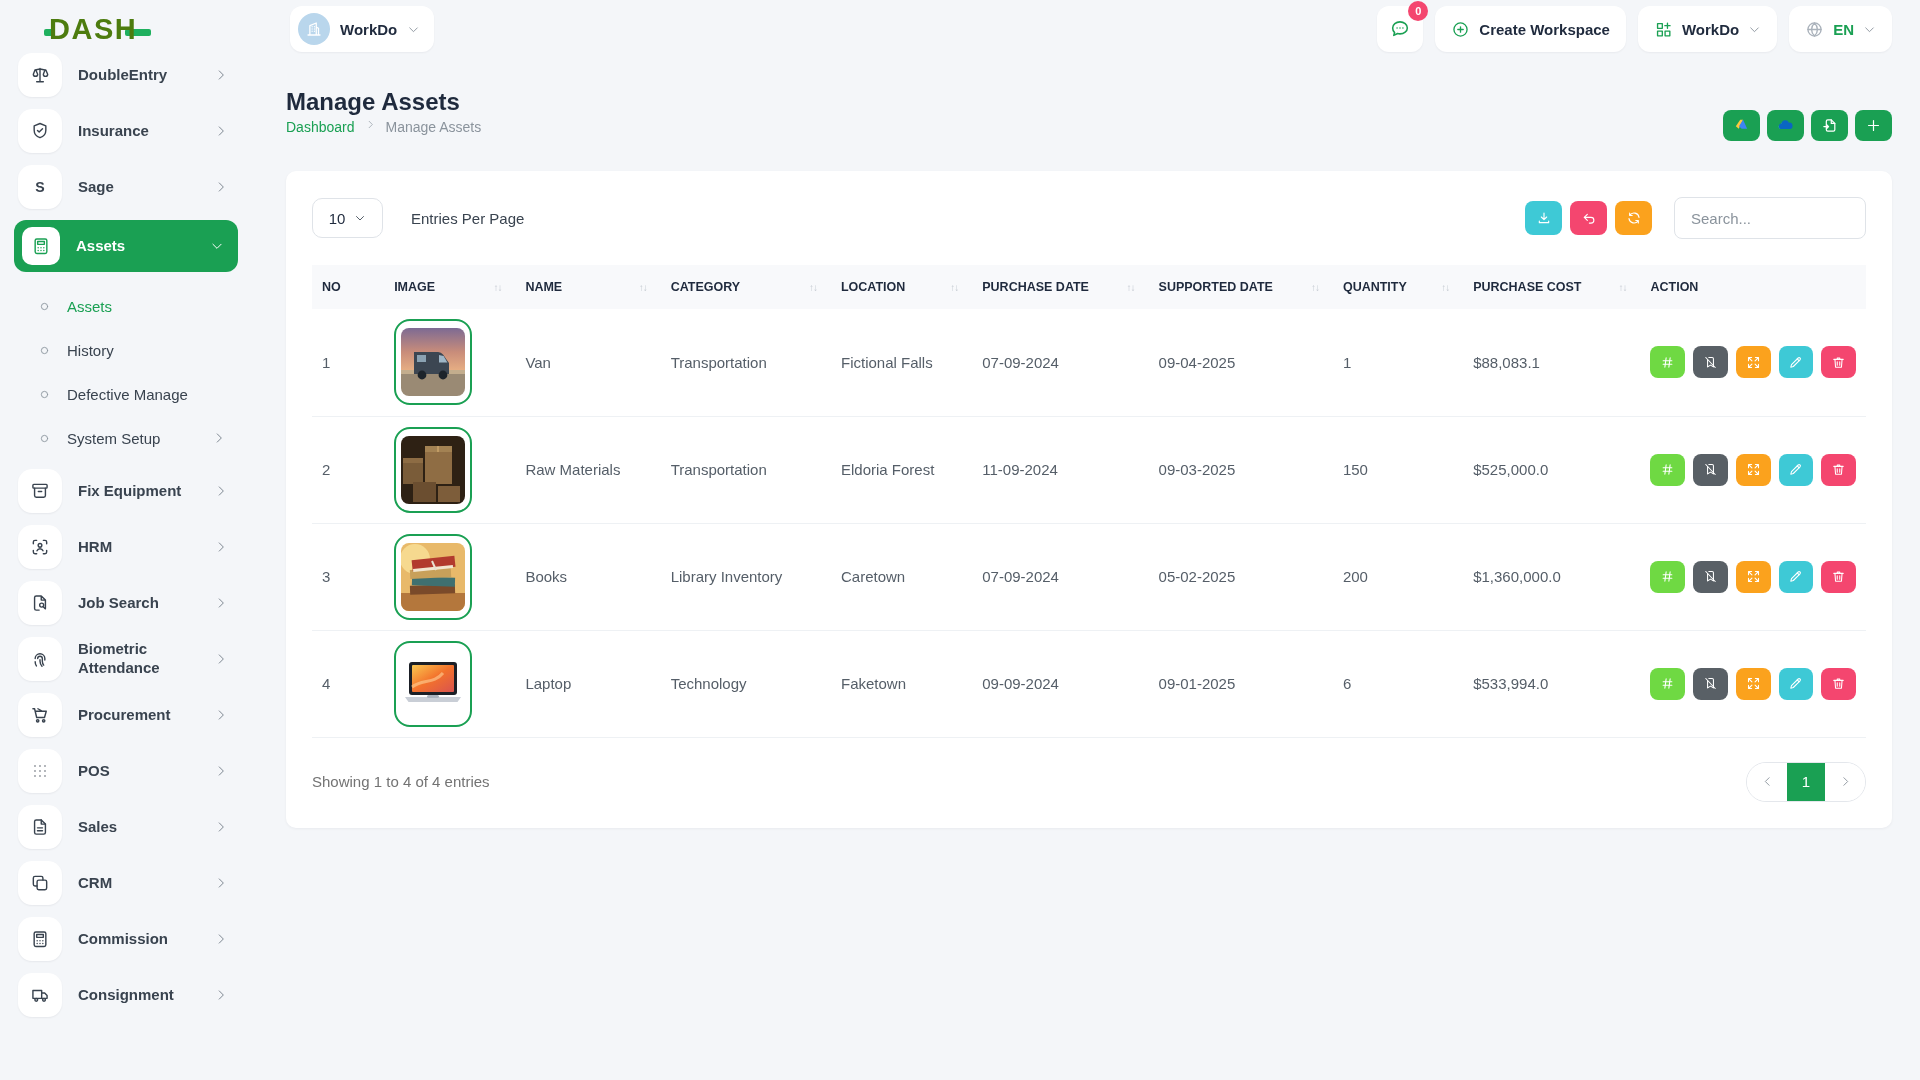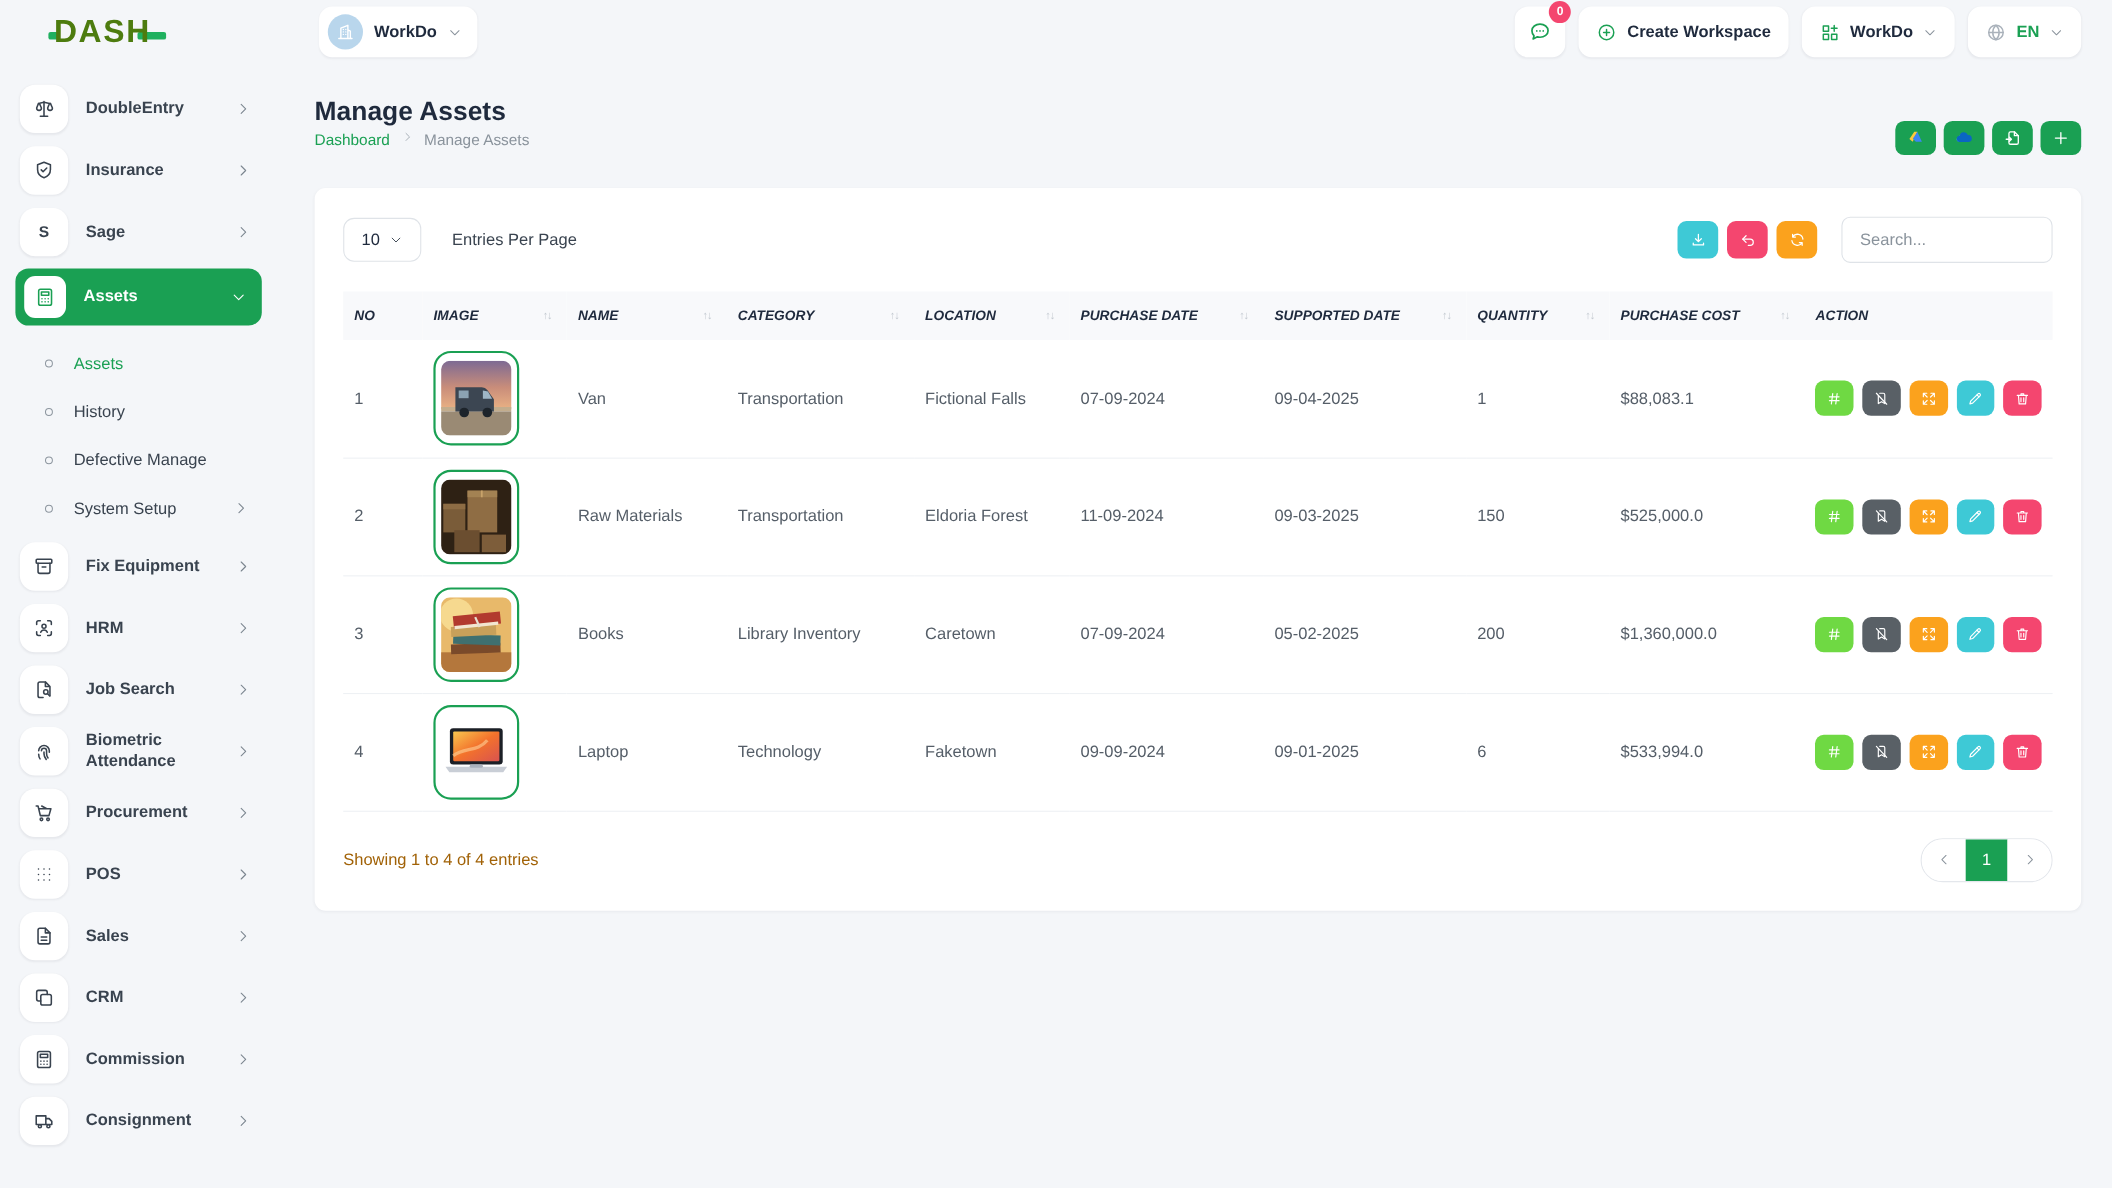--- a/index.html
+++ b/index.html
@@ -30,21 +30,21 @@
   .icon-btn { position:relative; width:46px; height:46px; background:#fff; border-radius:12px; border:none; display:flex; align-items:center; justify-content:center; color:#1aa053; cursor:pointer; box-shadow:0 1px 2px rgba(16,24,40,.05); }
   .icon-btn svg { width:22px; height:22px; }
   .badge { position:absolute; top:-5px; right:-5px; min-width:20px; height:20px; border-radius:10px; background:#f4466f; color:#fff; font-size:11px; font-weight:700; display:flex; align-items:center; justify-content:center; padding:0 6px; }
   .pill { height:46px; background:#fff; border:none; border-radius:12px; display:flex; align-items:center; gap:9px; padding:0 16px; font-size:15px; font-weight:600; color:#1f2a3d; cursor:pointer; box-shadow:0 1px 2px rgba(16,24,40,.05); font-family:inherit; }
   .pill svg.lead { width:19px; height:19px; }
   .green-ic { color:#1aa053; }
   .gray-ic { color:#aab2bb; }
   .lang-code { color:#1aa053; }
 
   
-  .sidebar { position:absolute; top:70px; left:0; width:250px; bottom:0; padding:6px 14px 0 16px; overflow:hidden; }
+  .sidebar { position:absolute; top:46px; left:0; width:250px; bottom:0; padding:6px 14px 0 16px; overflow:hidden; }
   .nav-item { min-height:46px; display:flex; align-items:center; gap:16px; margin-bottom:10px; padding:0 8px 0 2px; cursor:pointer; }
   .nav-icon { width:44px; height:44px; background:#fff; border-radius:14px; display:flex; align-items:center; justify-content:center; color:#39434f; box-shadow:0 1px 2px rgba(16,24,40,.06); flex:0 0 auto; }
   .nav-icon svg { width:20px; height:20px; }
   .nav-label { font-size:15px; font-weight:600; color:#39434f; line-height:1.25; width:118px; }
   .nav-chev { margin-left:auto; width:14px; height:14px; color:#7c8690; flex:0 0 auto; }
   .nav-item.active { background:#1aa053; border-radius:12px; height:52px; padding:0 14px 0 8px; margin:0 -2px 8px -2px; }
   .nav-item.active .nav-icon { width:38px; height:38px; border-radius:10px; color:#1aa053; box-shadow:none; }
   .nav-item.active .nav-label, .nav-item.active .nav-chev { color:#fff; }
 
   .subnav { padding:4px 0 8px 16px; }
@@ -70,33 +70,33 @@
   .select svg { width:12px; height:12px; color:#39434f; }
   .controls-label { margin-left:28px; font-size:15px; color:#39434f; }
   .controls-right { margin-left:auto; display:flex; align-items:center; gap:8px; }
   .tool-btn { width:37px; height:34px; border:none; border-radius:8px; color:#fff; display:flex; align-items:center; justify-content:center; cursor:pointer; }
   .tool-btn svg { width:16px; height:16px; }
   .tb-cyan { background:#3ec9d6; } .tb-pink { background:#f4466f; } .tb-orange { background:#fba21d; }
   .search-input { margin-left:14px; width:192px; height:42px; border:1px solid #dfe3e8; border-radius:8px; padding:0 16px; font-size:15px; color:#39434f; outline:none; background:#fff; font-family:inherit; }
   .search-input::placeholder { color:#8a939c; }
 
   table.data { width:100%; border-collapse:collapse; margin-top:26px; table-layout:fixed; }
-  thead th { background:#f8f9fb; font-size:12.5px; font-weight:700; color:#1f2a3d; text-align:left; padding:15px 10px; white-space:nowrap;font-style:italic; }
+  thead th { background:#f8f9fb; font-size:12.5px; font-weight:700; color:#1f2a3d; text-align:left; padding:15px 10px; white-space:nowrap; }
   .th-wrap { display:flex; align-items:center; justify-content:space-between; }
   .sort { color:#c4cad1; font-size:10px; font-weight:400; letter-spacing:-1px; padding-right:4px; cursor:pointer; }
   tbody td { padding:10px; font-size:15px; color:#555e68; border-bottom:1px solid #eef1f4; height:107px; vertical-align:middle; }
   .thumb { width:78px; height:86px; border:2px solid #1aa053; border-radius:16px; background:#fff; display:flex; align-items:center; justify-content:center; overflow:hidden; cursor:pointer; }
   .thumb svg { width:64px; height:68px; border-radius:8px; }
   .actions { display:flex; gap:8px; }
   .act { width:35px; height:32px; border:none; border-radius:8px; color:#fff; display:flex; align-items:center; justify-content:center; cursor:pointer; }
   .act svg { width:15px; height:15px; }
   .ac-green { background:#6fd943; } .ac-slate { background:#596066; } .ac-orange { background:#fba21d; } .ac-cyan { background:#3ec9d6; } .ac-red { background:#f4466f; }
 
   .table-footer { display:flex; align-items:center; justify-content:space-between; margin-top:24px; }
-  .summary { font-size:15px; color:#a16207; }
+  .summary { font-size:15px; color:#737373; }
   .pagination { display:flex; border:1px solid #e4e7ec; border-radius:22px; overflow:hidden; height:40px; align-items:stretch; background:#fff; }
   .page-btn { width:40px; display:flex; align-items:center; justify-content:center; color:#8a939c; background:#fff; border:none; cursor:pointer; }
   .page-btn svg { width:13px; height:13px; }
   .page-current { width:38px; background:#1aa053; color:#fff; display:flex; align-items:center; justify-content:center; font-size:15px; }
 </style>
 </head>
 <body>
 
 <svg width="0" height="0" style="position:absolute">
   <defs>

